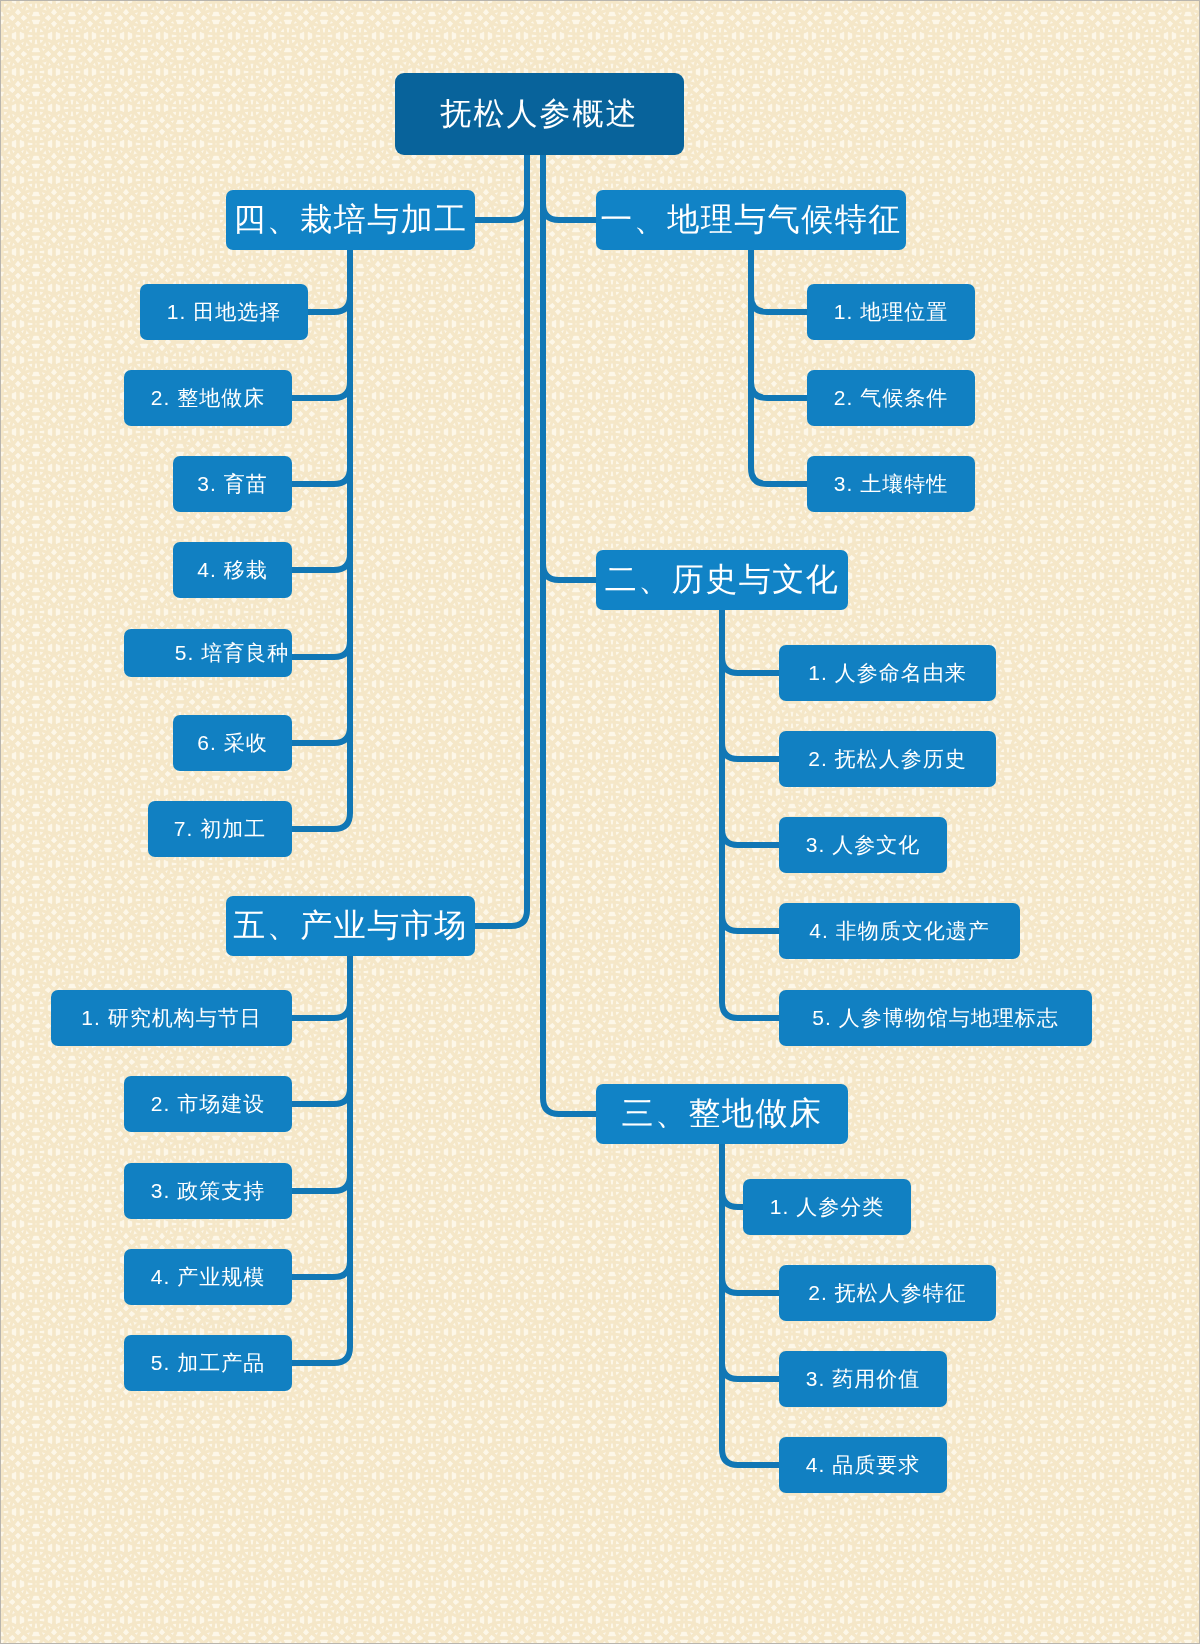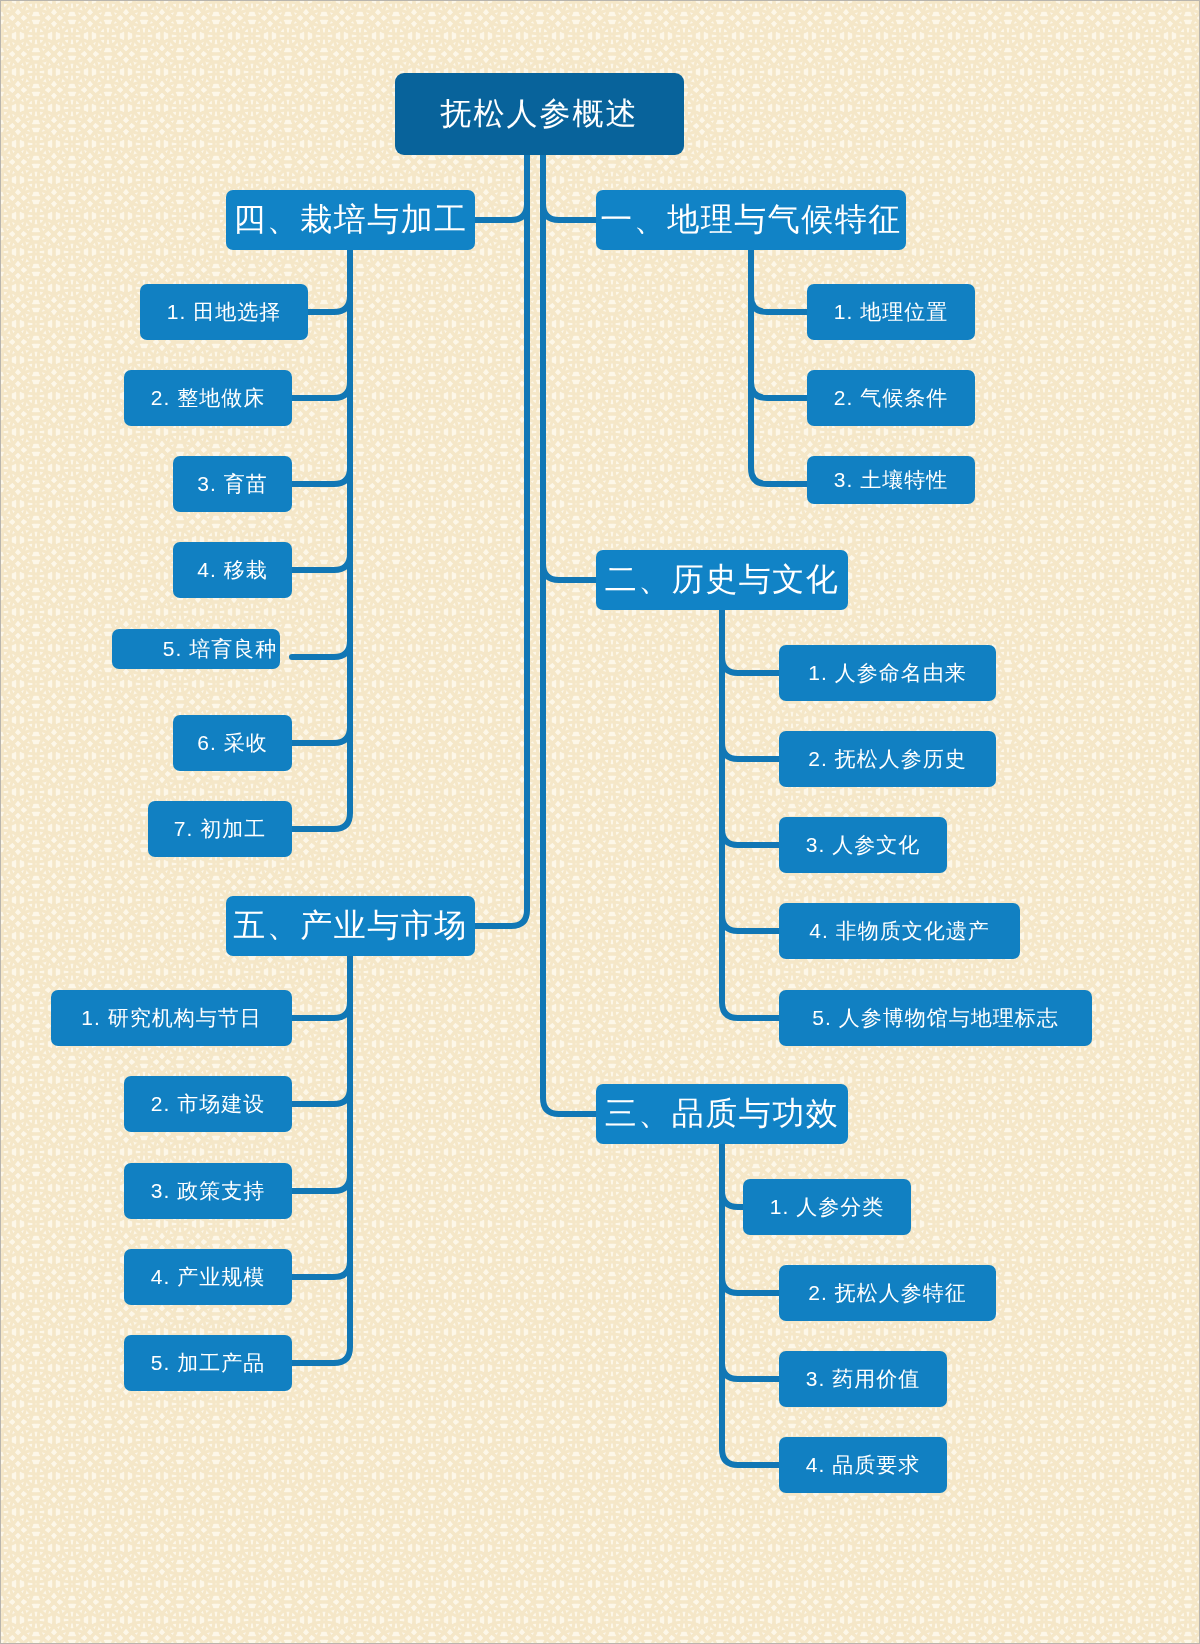--- a/index.html
+++ b/index.html
@@ -142,21 +142,21 @@
 
   <div class="node root" style="left:395px;top:73px;width:289px;height:82px;">
     <span>抚松人参概述</span>
   </div>
   <div class="node leaf" style="left:807px;top:284px;width:168px;height:56px;">
     <span>1. 地理位置</span>
   </div>
   <div class="node leaf" style="left:807px;top:370px;width:168px;height:56px;">
     <span>2. 气候条件</span>
   </div>
-  <div class="node leaf" style="left:807px;top:456px;width:168px;height:48px;">
+  <div class="node leaf" style="left:807px;top:456px;width:168px;height:56px;">
     <span>3. 土壤特性</span>
   </div>
 
   <div class="node branch" style="left:596px;top:550px;width:252px;height:60px;">
     <span>二、历史与文化</span>
   </div>
   <div class="node leaf" style="left:779px;top:645px;width:217px;height:56px;">
     <span>1. 人参命名由来</span>
   </div>
   <div class="node leaf" style="left:779px;top:731px;width:217px;height:56px;">
@@ -166,21 +166,21 @@
     <span>3. 人参文化</span>
   </div>
   <div class="node leaf" style="left:779px;top:903px;width:241px;height:56px;">
     <span>4. 非物质文化遗产</span>
   </div>
   <div class="node leaf" style="left:779px;top:990px;width:313px;height:56px;">
     <span>5. 人参博物馆与地理标志</span>
   </div>
 
   <div class="node branch" style="left:596px;top:1084px;width:252px;height:60px;">
-    <span>三、品质与功效</span>
+    <span>三、整地做床</span>
   </div>
   <div class="node leaf" style="left:743px;top:1179px;width:168px;height:56px;">
     <span>1. 人参分类</span>
   </div>
   <div class="node leaf" style="left:779px;top:1265px;width:217px;height:56px;">
     <span>2. 抚松人参特征</span>
   </div>
   <div class="node leaf" style="left:779px;top:1351px;width:168px;height:56px;">
     <span>3. 药用价值</span>
   </div>
@@ -196,21 +196,21 @@
   </div>
   <div class="node leaf" style="left:124px;top:370px;width:168px;height:56px;">
     <span>2. 整地做床</span>
   </div>
   <div class="node leaf" style="left:173px;top:456px;width:119px;height:56px;">
     <span>3. 育苗</span>
   </div>
   <div class="node leaf" style="left:173px;top:542px;width:119px;height:56px;">
     <span>4. 移栽</span>
   </div>
-  <div class="node leaf" style="left:112px;top:629px;width:168px;height:40px;padding-left:48px;">
+  <div class="node leaf" style="left:124px;top:629px;width:168px;height:48px;padding-left:48px;">
     <span>5. 培育良种</span>
   </div>
   <div class="node leaf" style="left:173px;top:715px;width:119px;height:56px;">
     <span>6. 采收</span>
   </div>
   <div class="node leaf" style="left:148px;top:801px;width:144px;height:56px;">
     <span>7. 初加工</span>
   </div>
 
   <div class="node branch" style="left:226px;top:896px;width:249px;height:60px;">

